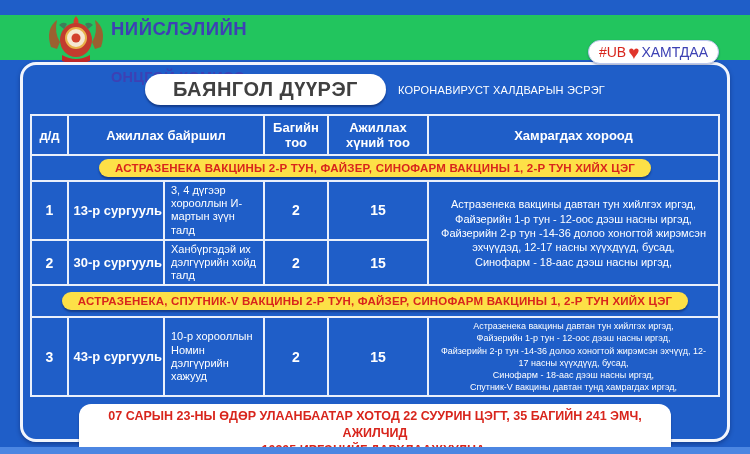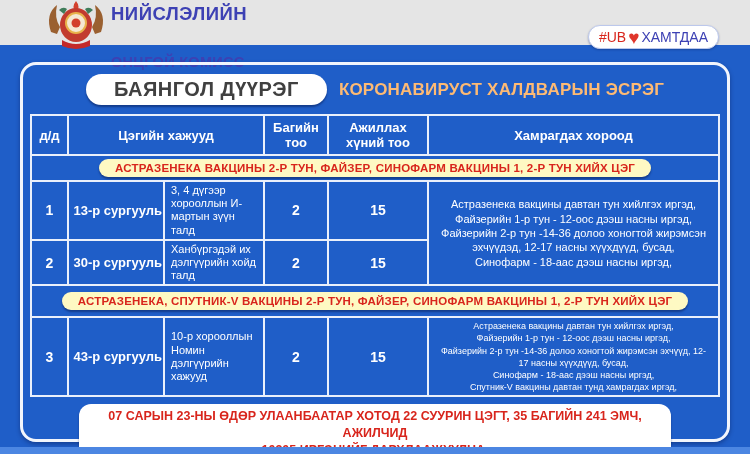--- a/index.html
+++ b/index.html
@@ -1,20 +1,20 @@
 <!DOCTYPE html>
 <html><head>
 <meta charset="utf-8">
 <style>
   html,body{margin:0;padding:0;}
   body{font-family:"Liberation Sans", sans-serif;}
   .screen{position:relative;width:750px;height:454px;background:#1f5ec8;overflow:hidden;}
 
   
-  .topbar{position:absolute;top:0;left:0;width:750px;height:45px;background:#e5e5e5;}
+  .topbar{position:absolute;top:15px;left:0;width:750px;height:45px;background:#22c55e;}
   .emblem{position:absolute;left:45px;top:0px;}
   .org-name{position:absolute;left:111px;top:4px;color:#3d41b4;font-weight:bold;line-height:1.05;}
   .org-line1{font-size:18.5px;letter-spacing:.5px;}
   .org-line2{font-size:14.5px;letter-spacing:.3px;margin-top:32px;}
   .hashtag-pill{position:absolute;right:31px;top:25px;height:22px;background:#ffffff;
     border:1px solid #bcc8ec;border-radius:12px;display:flex;align-items:center;
     padding:0 10px;font-weight:normal;font-size:14px;z-index:6;box-shadow:0 1px 2px rgba(10,30,90,.35);}
   .tag-ub{color:#d8251c;}
   .heart{color:#e0352b;font-size:19px;margin:0 2px;line-height:1;}
   .tag-rest{color:#3d41b4;}
@@ -24,35 +24,35 @@
 
   
   .panel{position:absolute;left:20px;top:62px;width:704px;height:374px;
     border:3px solid #f2f5fc;border-radius:16px;box-shadow:0 2px 4px rgba(8,25,80,.45);}
 
   
   .title{margin-top:9px;text-align:center;}
   .title-line1{display:flex;justify-content:center;align-items:center;gap:12px;}
   .district-pill{background:#ffffff;border-radius:18px;padding:4px 28px;color:#404040;
     font-weight:bold;font-size:20px;letter-spacing:.5px;box-shadow:0 2px 2px rgba(8,25,80,.5);}
-  .title-text1{color:#fdba74;font-weight:bold;font-size:17px;letter-spacing:.2px;}
+  .title-text1{color:#ffffff;font-weight:normal;font-size:11px;letter-spacing:.2px;}
   .title-line2{color:#ffffff;font-weight:bold;font-size:17px;margin-top:6px;letter-spacing:.2px;}
 
   
   table.vax{width:690px;margin:9px auto 0;border-collapse:collapse;table-layout:fixed;}
   .vax td,.vax th{border:2px solid #eaf0fb;color:#ffffff;vertical-align:middle;overflow:hidden;}
   .vax th{font-size:13px;font-weight:bold;padding:1px 2px;}
   tr.hdr{height:40px;}
   tr.banner-row{height:26px;}
   tr.r1{height:43px;}
   tr.r2{height:44px;}
   tr.banner-row2{height:32px;}
   tr.r3{height:67px;}
   .banner-cell{padding:2px 0;}
-  .banner-pill{display:block;margin:0 auto;width:max-content;max-width:650px;background:#fef9c3;
+  .banner-pill{display:block;margin:0 auto;width:max-content;max-width:650px;background:#fde047;
     border-radius:13px;padding:3px 16px;color:#d8251c;font-weight:bold;font-size:11.5px;
     letter-spacing:.2px;box-shadow:0 2px 2px rgba(8,25,80,.5);}
   .cell-num{font-weight:bold;font-size:14px;text-align:center;}
   .cell-site{font-weight:bold;font-size:13px;text-align:right;}
   .cell-loc{font-size:11px;padding:2px 6px;text-align:left;line-height:1.2;}
   .cell-count{font-weight:bold;font-size:14px;text-align:center;}
   .cell-coverage{font-size:11px;padding:3px 9px;text-align:center;white-space:pre-line;line-height:1.3;}
   .cell-coverage.small{font-size:9px;line-height:1.35;padding:2px 9px;}
 
   
@@ -102,21 +102,21 @@
         <col style="width:37px">
           <col style="width:96px">
           <col style="width:100px">
         <col style="width:64px">
           <col style="width:100px">
           <col>
       </colgroup>
       <tbody>
           <tr class="hdr">
         <th>д/д</th>
-        <th colspan="2">Цэгийн хажууд</th>
+        <th colspan="2">Ажиллах байршил</th>
         <th>Багийн тоо</th>
         <th>Ажиллах хүний тоо</th>
         <th>Хамрагдах хороод</th>
       </tr>
       <tr class="banner-row">
         <td colspan="6" class="banner-cell">
           <span class="banner-pill">АСТРАЗЕНЕКА ВАКЦИНЫ 2-Р ТУН, ФАЙЗЕР, СИНОФАРМ ВАКЦИНЫ 1, 2-Р ТУН  ХИЙХ ЦЭГ</span>
         </td>
       </tr>
       <tr class="r1">

